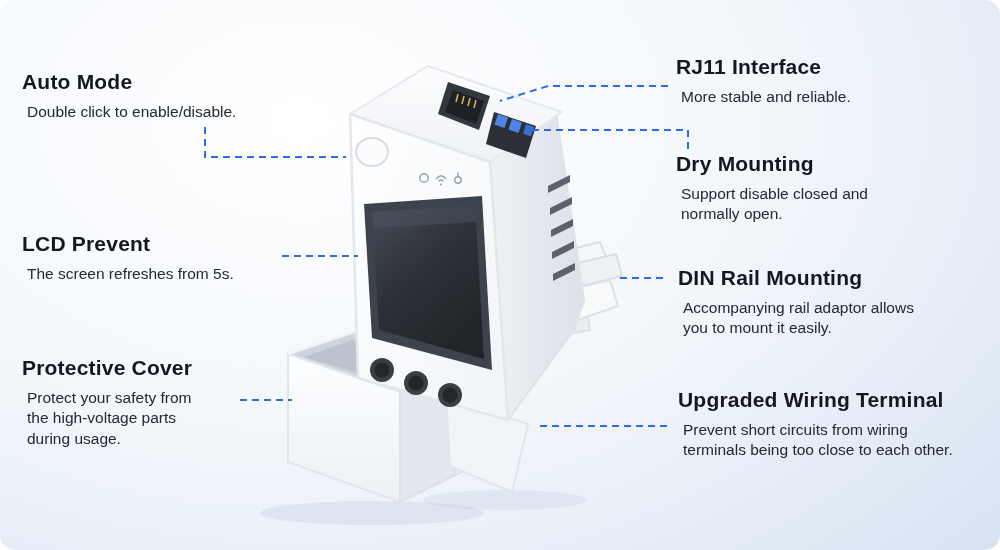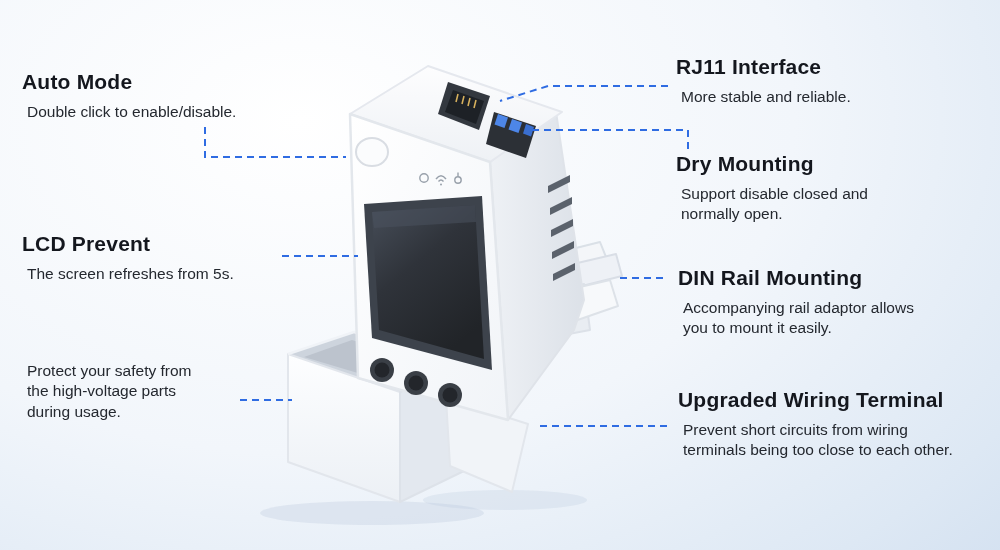--- a/index.html
+++ b/index.html
@@ -1,19 +1,20 @@
 <!DOCTYPE html>
 <html><head>
 <meta charset="utf-8">
 <style>
   html,body{margin:0;padding:0;}
   .canvas{
     position:relative;width:1000px;height:550px;overflow:hidden;
     background:radial-gradient(ellipse 950px 640px at 30% 22%, #ffffff 0%, #f2f6fb 52%, #dde8f4 88%, #d5e2f1 100%);
     font-family:"Liberation Sans",sans-serif;
+    border-radius:15px;
   }
   .scene{position:absolute;left:0;top:0;width:1000px;height:550px;}
   .callout{position:absolute;}
   .callout-title{margin:0 0 8px 0;font-size:21px;font-weight:700;color:#14171e;letter-spacing:.2px;}
   .callout-desc{margin:5px;font-size:15.5px;line-height:1.32;color:#24282f;}
 </style>
 </head>
 <body>
 
 <div class="canvas">
@@ -141,20 +142,21 @@
     <h2 class="callout-title">Auto Mode</h2>
     <p class="callout-desc">Double click to enable/disable.</p>
   </div>
 
   <div class="callout" style="left:22px;top:232px;width:270px;">
     <h2 class="callout-title">LCD Prevent</h2>
     <p class="callout-desc">The screen refreshes from 5s.</p>
   </div>
 
   <div class="callout" style="left:22px;top:356px;width:200px;">
+    <h2 class="callout-title">Protective Cover</h2>
     <p class="callout-desc">Protect your safety from the high-voltage parts during usage.</p>
   </div>
 
   <div class="callout" style="left:676px;top:55px;width:300px;">
     <h2 class="callout-title">RJ11 Interface</h2>
     <p class="callout-desc">More stable and reliable.</p>
   </div>
 
   <div class="callout" style="left:676px;top:152px;width:235px;">
     <h2 class="callout-title">Dry Mounting</h2>

